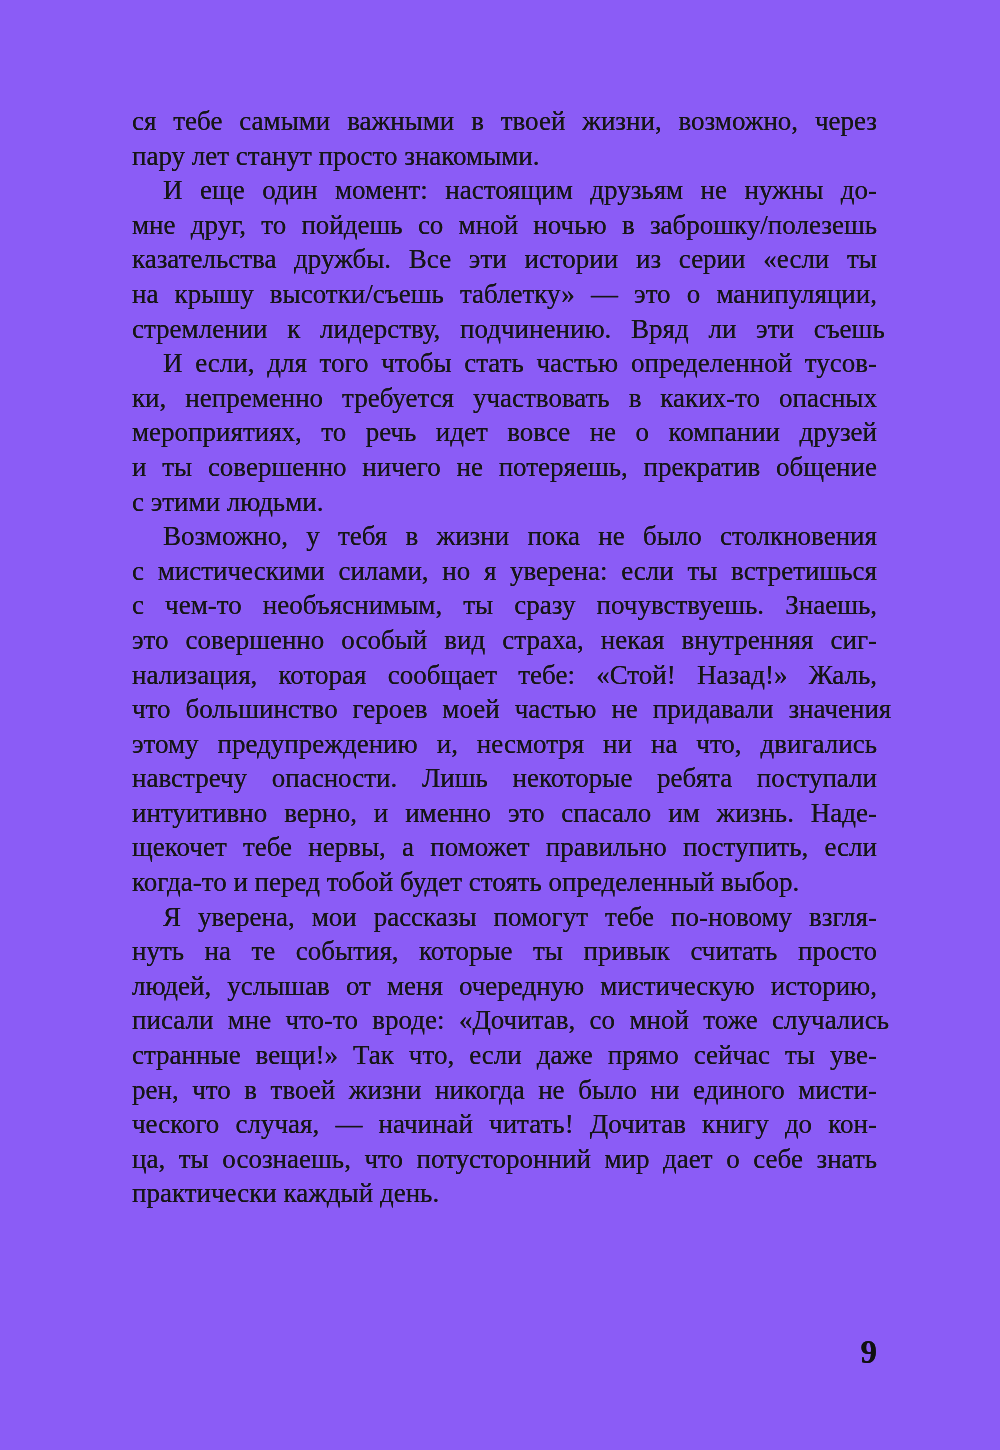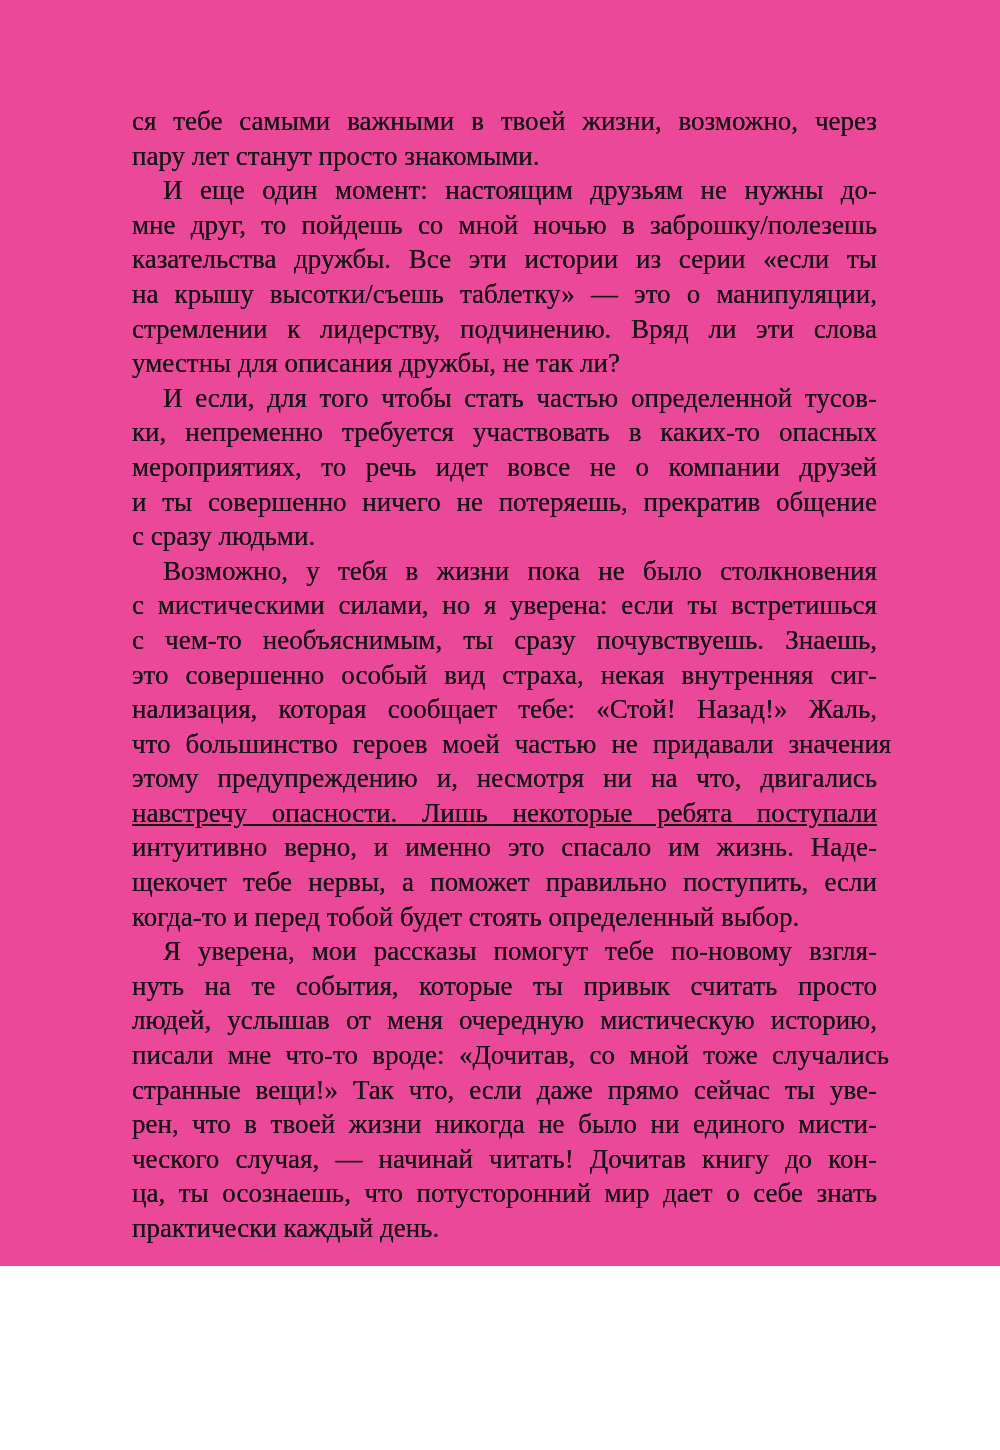--- a/index.html
+++ b/index.html
@@ -3,22 +3,22 @@
 <meta charset="utf-8">
 <style>
   html, body {
     margin: 0;
     padding: 0;
     background: #ffffff;
   }
   .book-page {
     position: relative;
     width: 1000px;
-    height: 1266px;
-    background: #ec4899;
+    height: 1450px;
+    background: #8b5cf6;
     overflow: hidden;
     font-family: "Liberation Serif", "DejaVu Serif", serif;
     color: #161616;
   }
   .text-block {
     position: absolute;
     left: 132px;
     top: 104px;
     width: 745px;
     font-size: 27px;
@@ -60,39 +60,38 @@
   <div class="text-block">
       <div class="paragraph">
         <div class="line"><span class="line-text" style="word-spacing: 10.0977px;">ся тебе самыми важными в твоей жизни, возможно, через</span></div>
         <div class="line line-last"><span class="line-text">пару лет станут просто знакомыми.</span></div>
       </div>
       <div class="paragraph">
         <div class="line line-indent"><span class="line-text" style="word-spacing: 10.6914px;">И еще один момент: настоящим друзьям не нужны до-</span></div>
         <div class="line"><span class="line-text" style="word-spacing: 8.50781px;">мне друг, то пойдешь со мной ночью в заброшку/полезешь</span></div>
         <div class="line"><span class="line-text" style="word-spacing: 10.9922px;">казательства дружбы. Все эти истории из серии «если ты</span></div>
         <div class="line"><span class="line-text" style="word-spacing: 9.41964px;">на крышу высотки/съешь таблетку» — это о манипуляции,</span></div>
-        <div class="line"><span class="line-text" style="word-spacing: 12.9844px;">стремлении к лидерству, подчинению. Вряд ли эти слова</span></div>
-        <div class="line line-last"><span class="line-text">уместны для описания дружбы, не так ли?</span></div>
+        <div class="line"><span class="line-text" style="word-spacing: 12.9844px;">стремлении к лидерству, подчинению. Вряд ли эти съешь</span></div>
       </div>
       <div class="paragraph">
         <div class="line line-indent"><span class="line-text" style="word-spacing: 5.96094px; font-family: Liberation Serif, serif;">И если, для того чтобы стать частью определенной тусов-</span></div>
         <div class="line"><span class="line-text" style="word-spacing: 12.2005px;">ки, непременно требуется участвовать в каких-то опасных</span></div>
         <div class="line"><span class="line-text" style="word-spacing: 12.7012px;">мероприятиях, то речь идет вовсе не о компании друзей</span></div>
         <div class="line"><span class="line-text" style="word-spacing: 8.99554px;">и ты совершенно ничего не потеряешь, прекратив общение</span></div>
-        <div class="line line-last"><span class="line-text">с сразу людьми.</span></div>
+        <div class="line line-last"><span class="line-text">с этими людьми.</span></div>
       </div>
       <div class="paragraph">
         <div class="line line-indent"><span class="line-text" style="word-spacing: 11.4766px;">Возможно, у тебя в жизни пока не было столкновения</span></div>
         <div class="line"><span class="line-text" style="word-spacing: 6.92969px;">с мистическими силами, но я уверена: если ты встретишься</span></div>
         <div class="line"><span class="line-text" style="word-spacing: 14.3802px;">с чем-то необъяснимым, ты сразу почувствуешь. Знаешь,</span></div>
         <div class="line"><span class="line-text" style="word-spacing: 10.2857px;">это совершенно особый вид страха, некая внутренняя сиг-</span></div>
         <div class="line"><span class="line-text" style="word-spacing: 14.5573px;">нализация, которая сообщает тебе: «Стой! Назад!» Жаль,</span></div>
         <div class="line"><span class="line-text" style="word-spacing: 8.19643px;">что большинство героев моей частью не придавали значения</span></div>
         <div class="line"><span class="line-text" style="word-spacing: 12.1897px;">этому предупреждению и, несмотря ни на что, двигались</span></div>
-        <div class="line"><span class="line-text" style="word-spacing: 17.9438px; text-decoration: underline;">навстречу опасности. Лишь некоторые ребята поступали</span></div>
+        <div class="line"><span class="line-text" style="word-spacing: 17.9438px;">навстречу опасности. Лишь некоторые ребята поступали</span></div>
         <div class="line"><span class="line-text" style="word-spacing: 10.1426px; text-align: center;">интуитивно верно, и именно это спасало им жизнь. Наде-</span></div>
         <div class="line"><span class="line-text" style="word-spacing: 9.45536px;">щекочет тебе нервы, а поможет правильно поступить, если</span></div>
         <div class="line line-last"><span class="line-text">когда-то и перед тобой будет стоять определенный выбор.</span></div>
       </div>
       <div class="paragraph">
         <div class="line line-indent"><span class="line-text" style="word-spacing: 10.2054px;">Я уверена, мои рассказы помогут тебе по-новому взгля-</span></div>
         <div class="line"><span class="line-text" style="word-spacing: 13.7598px;">нуть на те события, которые ты привык считать просто</span></div>
         <div class="line"><span class="line-text" style="word-spacing: 9.30208px;">людей, услышав от меня очередную мистическую историю,</span></div>
         <div class="line"><span class="line-text" style="word-spacing: 7.58789px;">писали мне что-то вроде: «Дочитав, со мной тоже случались</span></div>
         <div class="line"><span class="line-text" style="word-spacing: 8.25521px;">странные вещи!» Так что, если даже прямо сейчас ты уве-</span></div>

